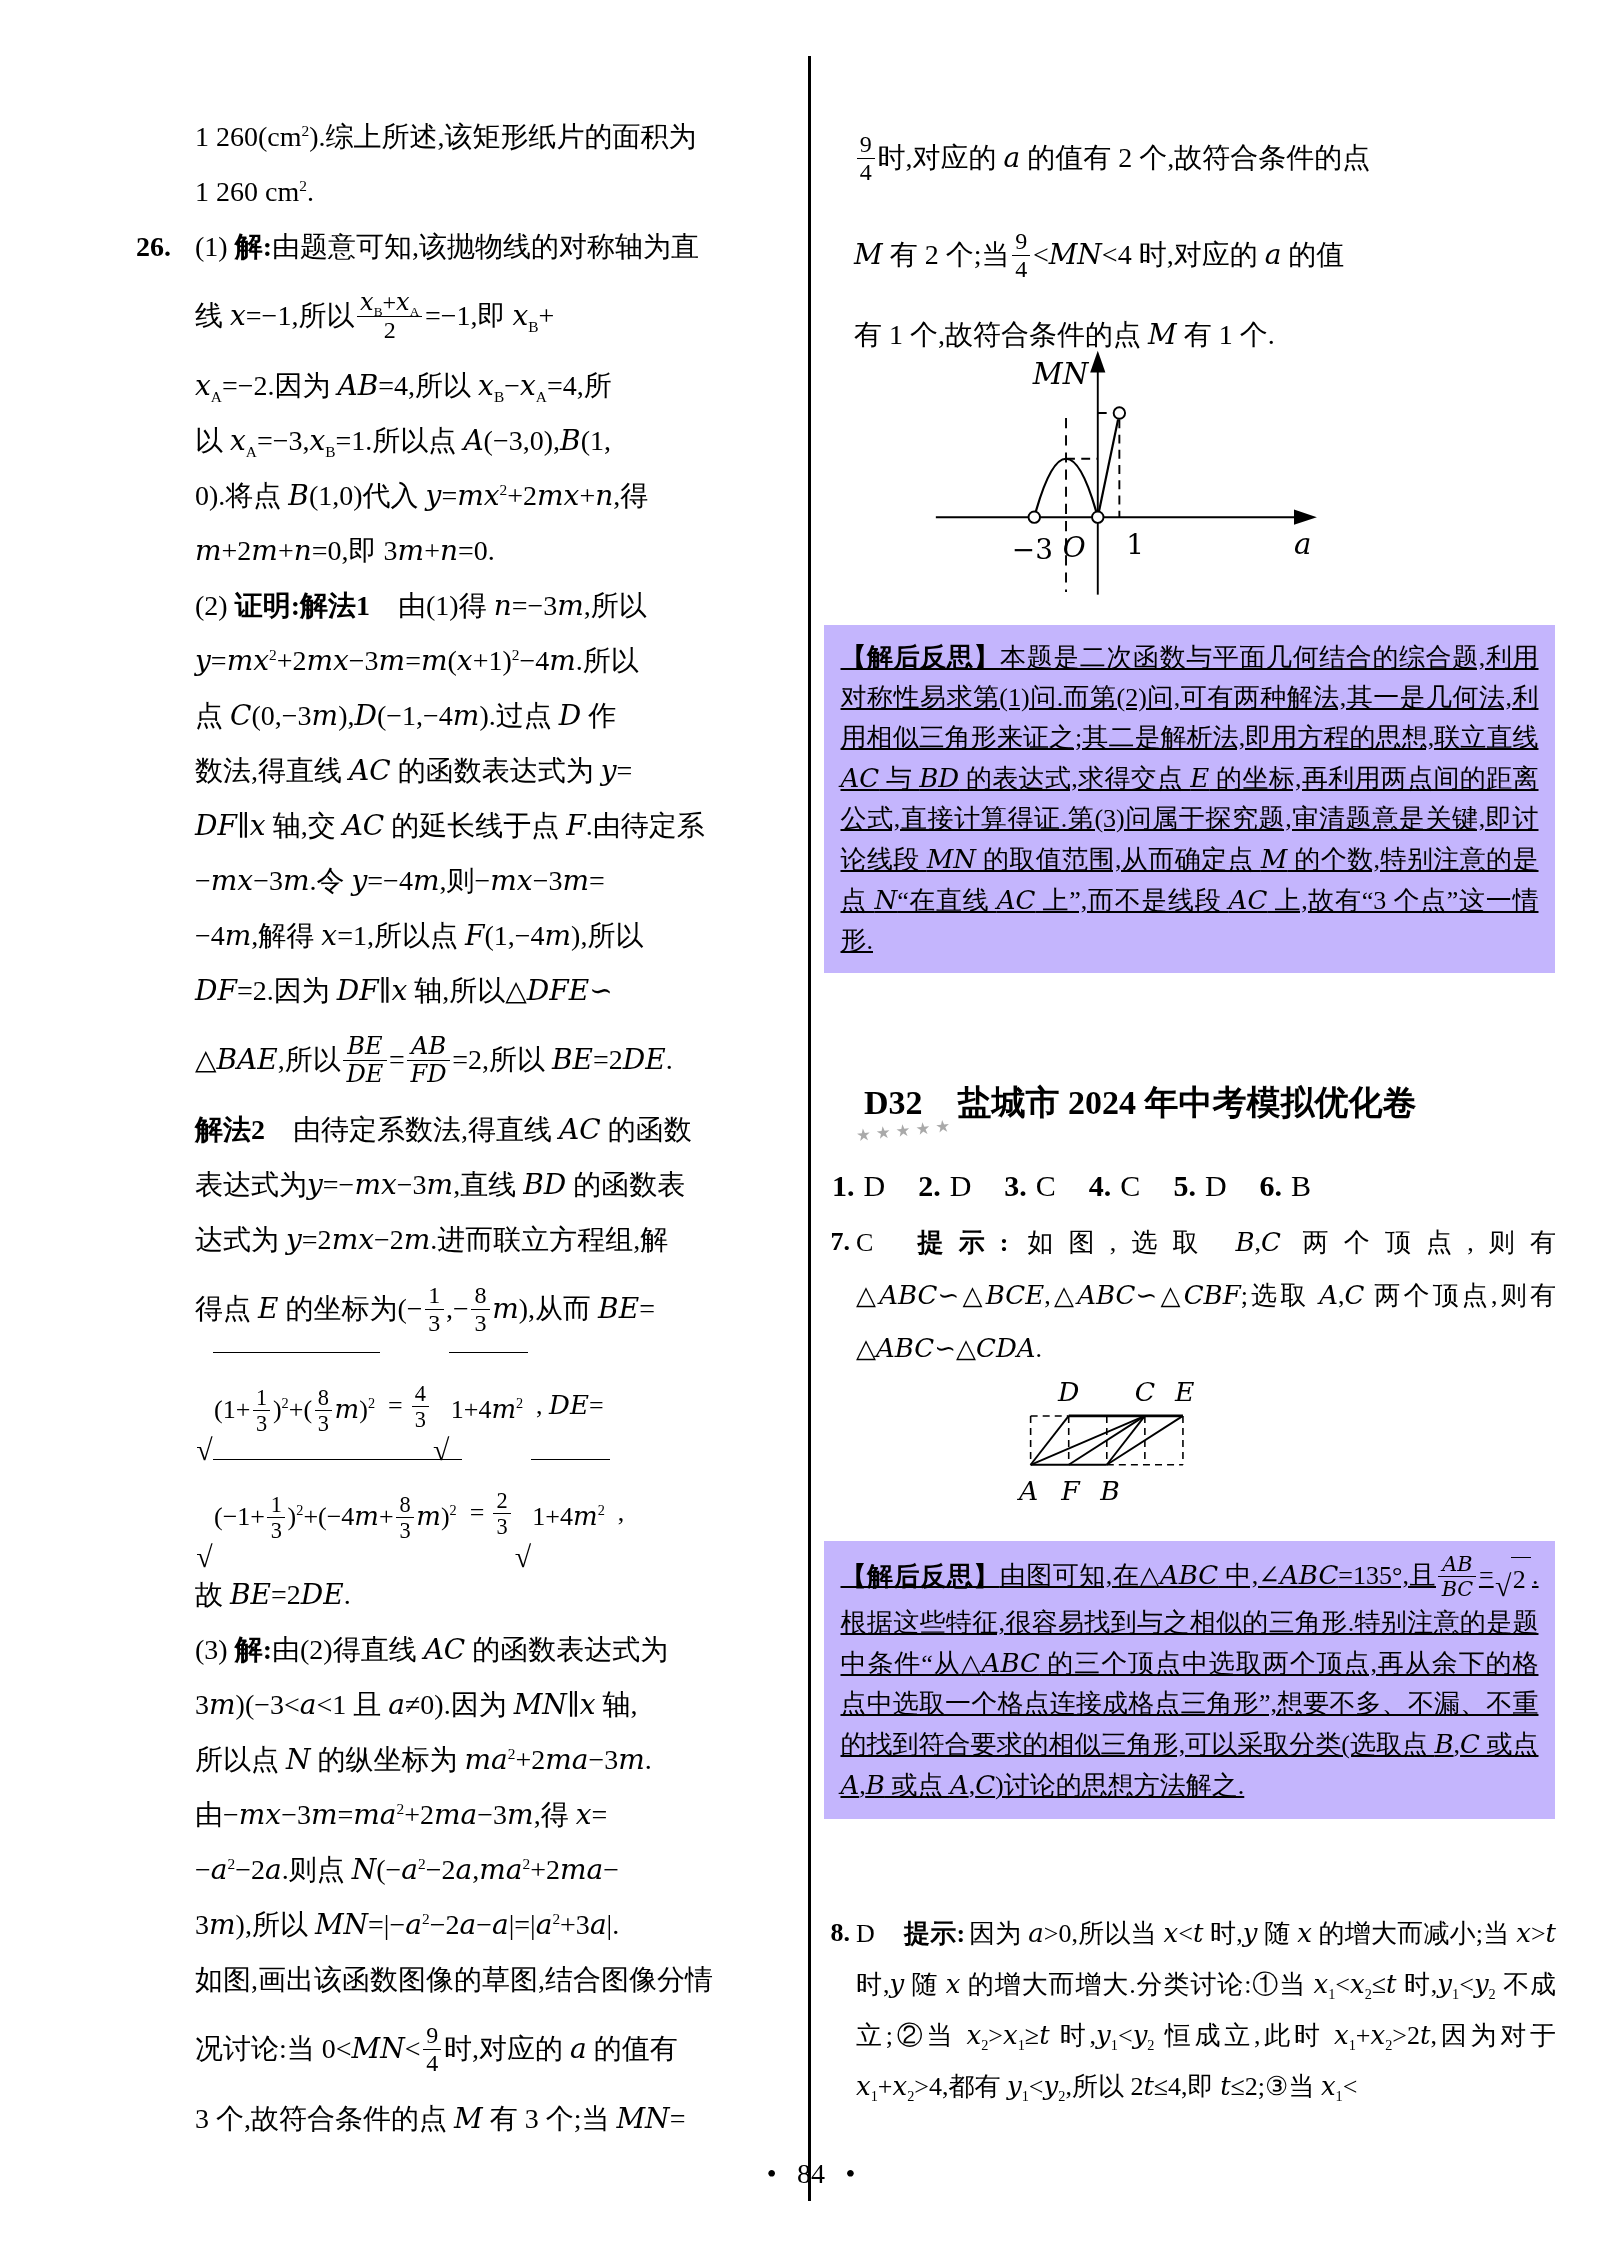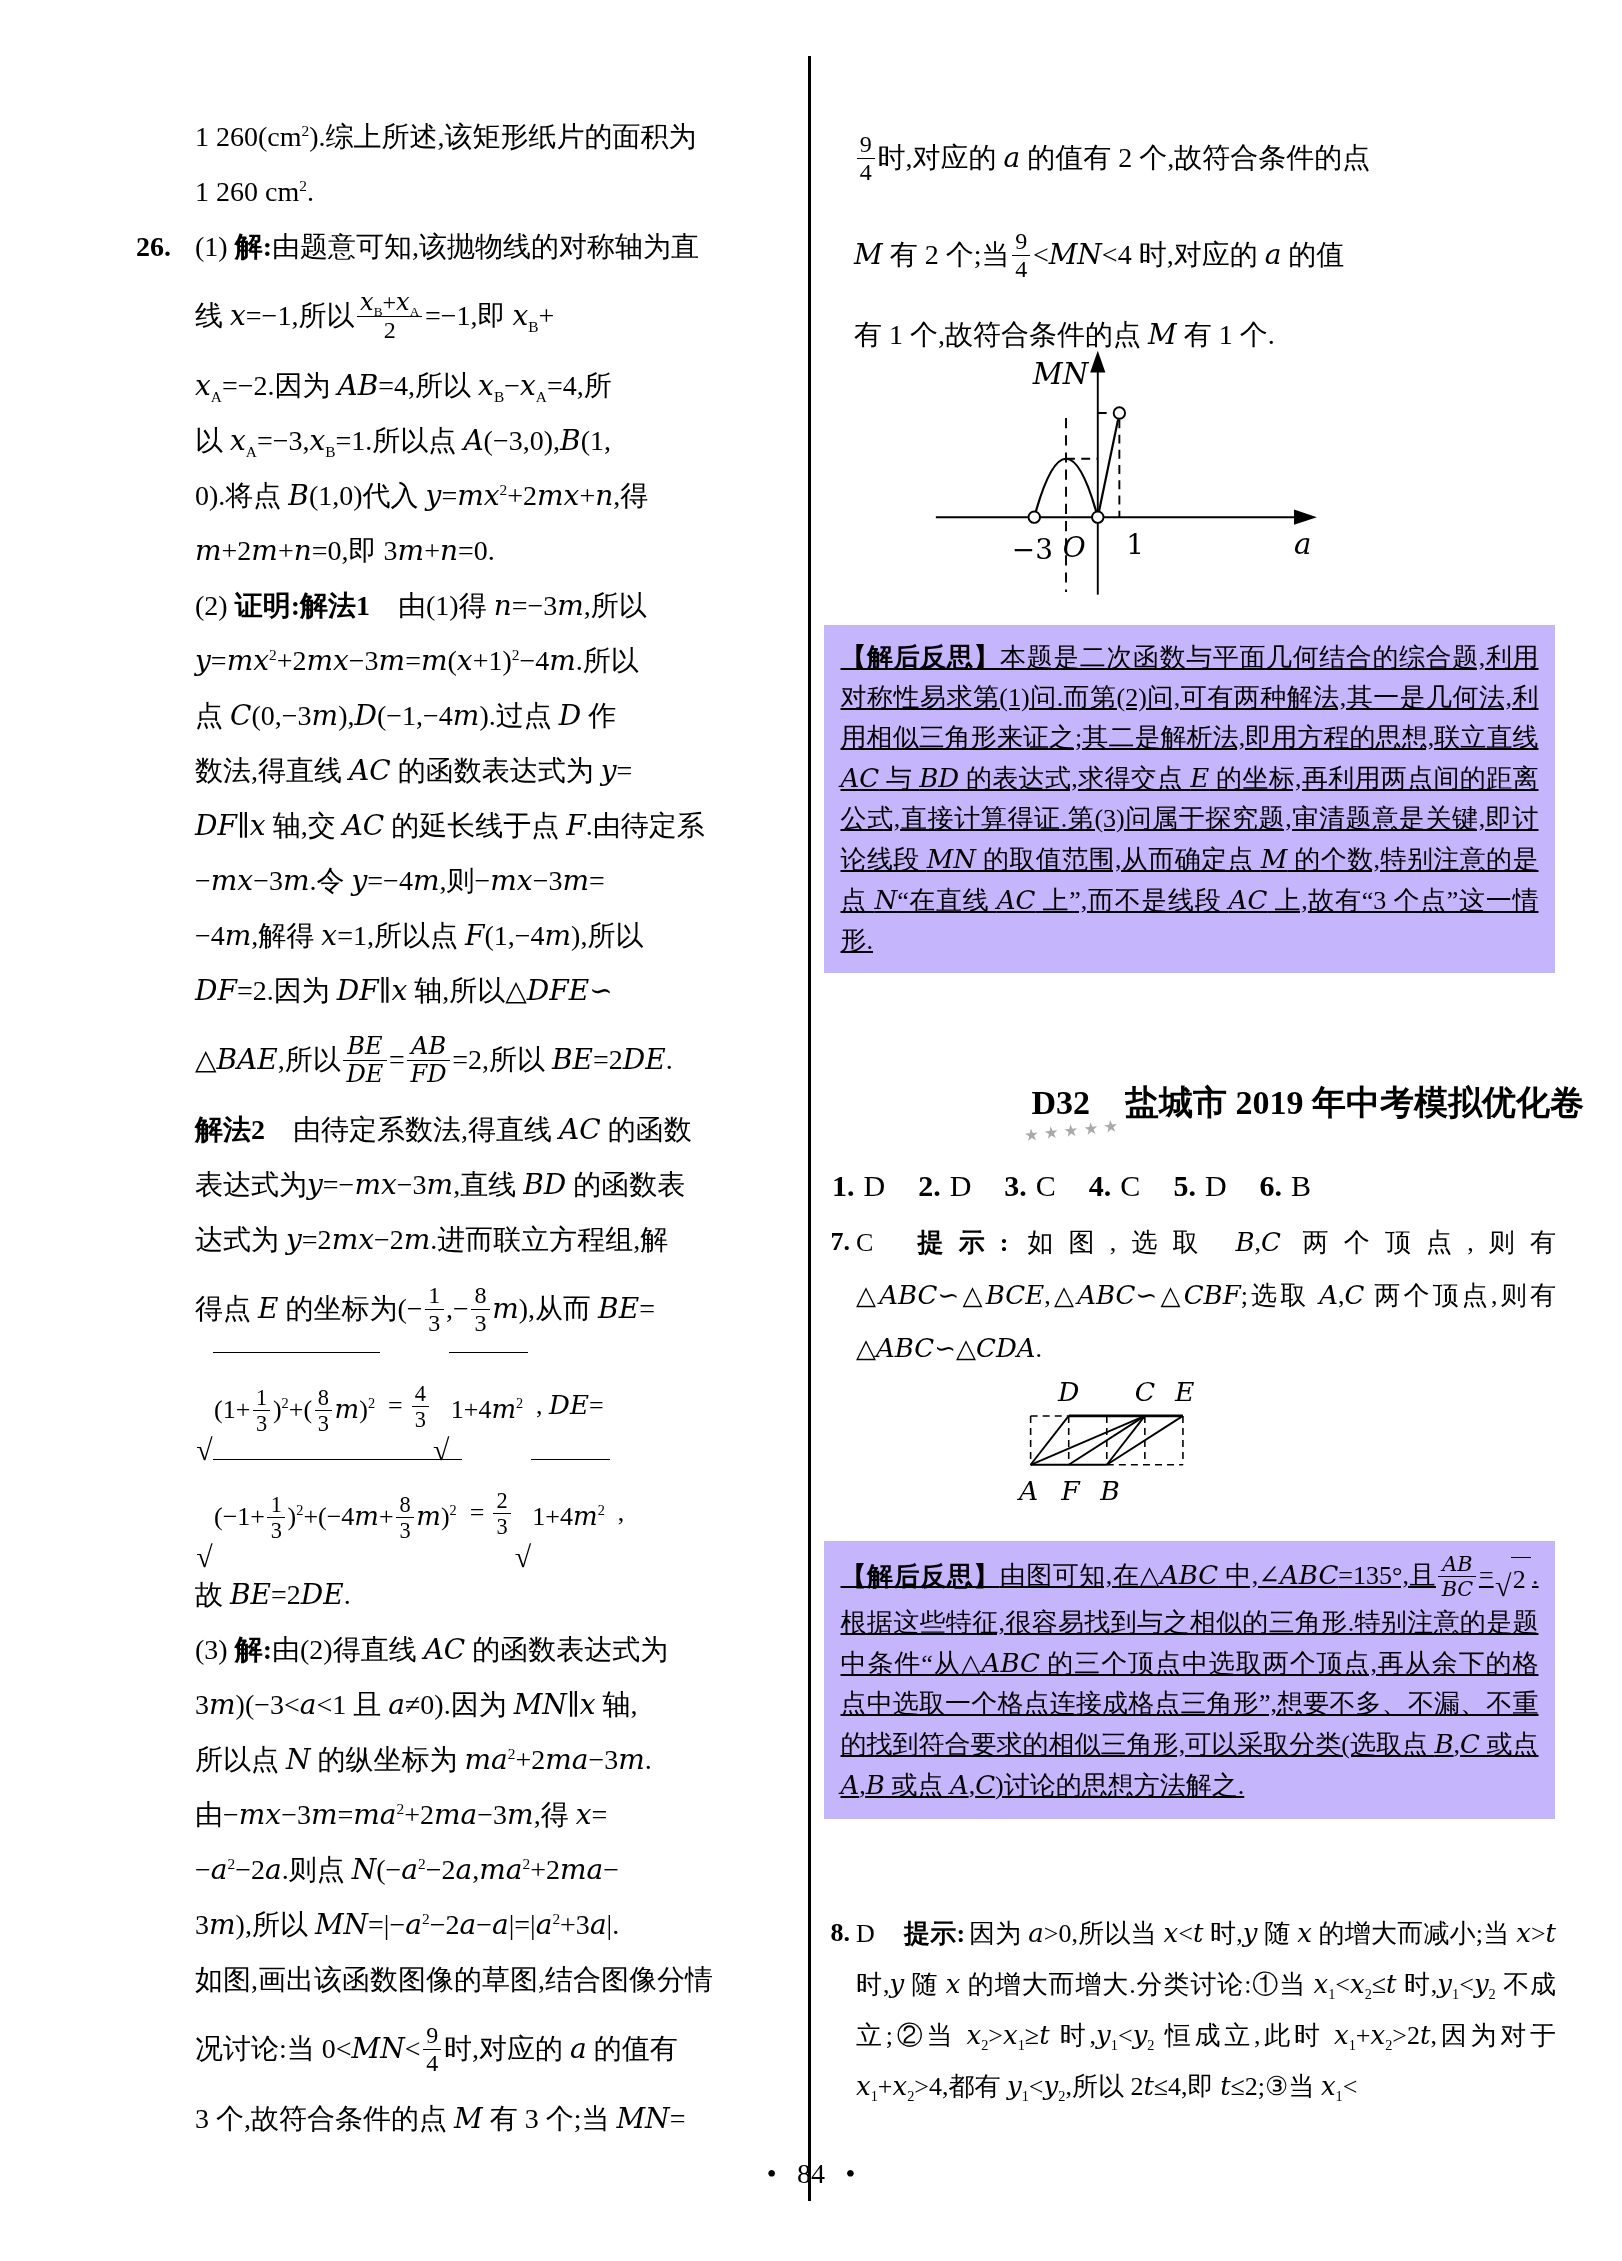--- a/index.html
+++ b/index.html
@@ -34,21 +34,21 @@
   .svgit{font-style:italic;}
 
   
   .reflect{position:absolute;left:824px;width:731px;background:#c4b5fd;padding:12.7px 16.5px;box-sizing:border-box;
            font-size:26px;line-height:40px;text-align:justify;text-decoration:underline;}
   .reflect .fr{font-size:0.8em;}
   .box1{top:625px;}
   .box2{top:1541px;}
 
   
-  .d32head{position:absolute;left:891px;top:1080px;width:693px;font-size:34px;font-weight:bold;white-space:nowrap;text-align:right;}
+  .d32head{position:absolute;left:864px;top:1080px;width:693px;font-size:34px;font-weight:bold;white-space:nowrap;}
   .d32code{position:relative;display:inline-block;margin-right:35px;}
   .stars{position:absolute;left:-7.6px;top:37px;font-size:16.5px;color:#a9a9a9;letter-spacing:5.1px;font-weight:normal;transform:rotate(-6deg);white-space:nowrap;}
 
   
   .answers{position:absolute;left:832px;top:1169px;font-size:30px;white-space:nowrap;}
   .ans{margin-right:33px;}
   .ansn{font-weight:bold;margin-right:9px;}
   .item{position:absolute;left:856px;width:700px;font-size:26px;line-height:52px;text-align:justify;}
   .item7{top:1216px;}
   .item8{top:1908px;line-height:50px;}
@@ -192,21 +192,21 @@
   </div>
 
   <div class="reflect box1">
     <span class="bd">【解后反思】</span><span>本题是二次函数与平面几何结合的综合题,利用对称性易求第(1)问.而第(2)问,可有两种解法,其一是几何法,利用相似三角形来证之;其二是解析法,即用方程的思想,联立直线 <span class="mi">AC</span> 与 <span class="mi">BD</span> 的表达式,求得交点 <span class="mi">E</span> 的坐标,再利用两点间的距离公式,直接计算得证.第(3)问属于探究题,审清题意是关键,即讨论线段 <span class="mi">MN</span> 的取值范围,从而确定点 <span class="mi">M</span> 的个数,特别注意的是点 <span class="mi">N</span>“在直线 <span class="mi">AC</span> 上”,而不是线段 <span class="mi">AC</span> 上,故有“3 个点”这一情形.</span>
   </div>
 
   <div class="d32head">
     <span class="d32code">
       <span>D32</span>
       <span class="stars">★★★★★</span>
-    </span><span>盐城市 2019 年中考模拟优化卷</span>
+    </span><span>盐城市 2024 年中考模拟优化卷</span>
   </div>
 
   <div class="answers">
     
   <span class="ans"><span class="ansn">1.</span><span>D</span></span><span class="ans"><span class="ansn">2.</span><span>D</span></span><span class="ans"><span class="ansn">3.</span><span>C</span></span><span class="ans"><span class="ansn">4.</span><span>C</span></span><span class="ans"><span class="ansn">5.</span><span>D</span></span><span class="ans"><span class="ansn">6.</span><span>B</span></span></div>
 
   <div class="item item7">
     <span class="hang">7.</span><span class="itemv">C</span><span class="hintlab">提示:</span><span>如图,选取 <span class="mi">B</span>,<span class="mi">C</span> 两个顶点,则有△<span class="mi">ABC</span>∽△<span class="mi">BCE</span>,△<span class="mi">ABC</span>∽△<span class="mi">CBF</span>;选取 <span class="mi">A</span>,<span class="mi">C</span> 两个顶点,则有△<span class="mi">ABC</span>∽△<span class="mi">CDA</span>.</span>
   </div>
 

